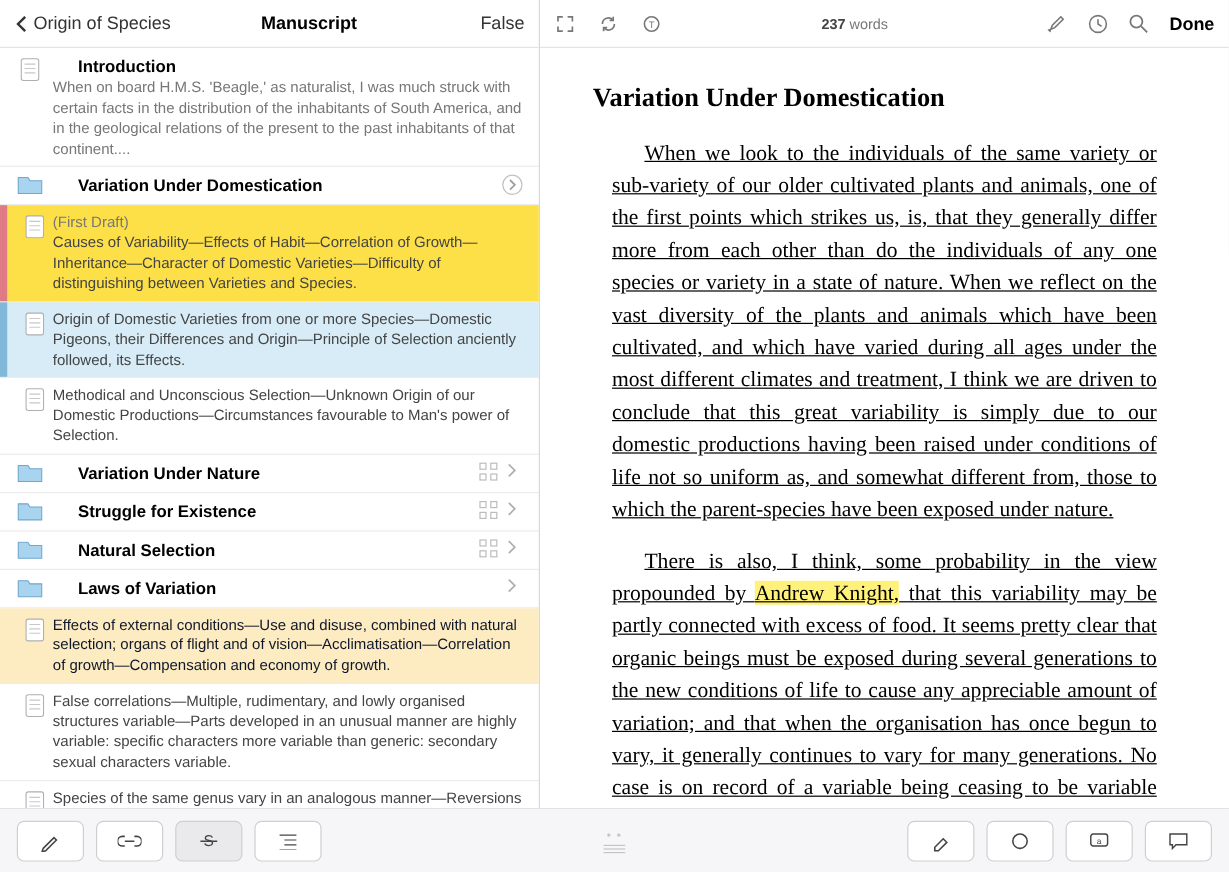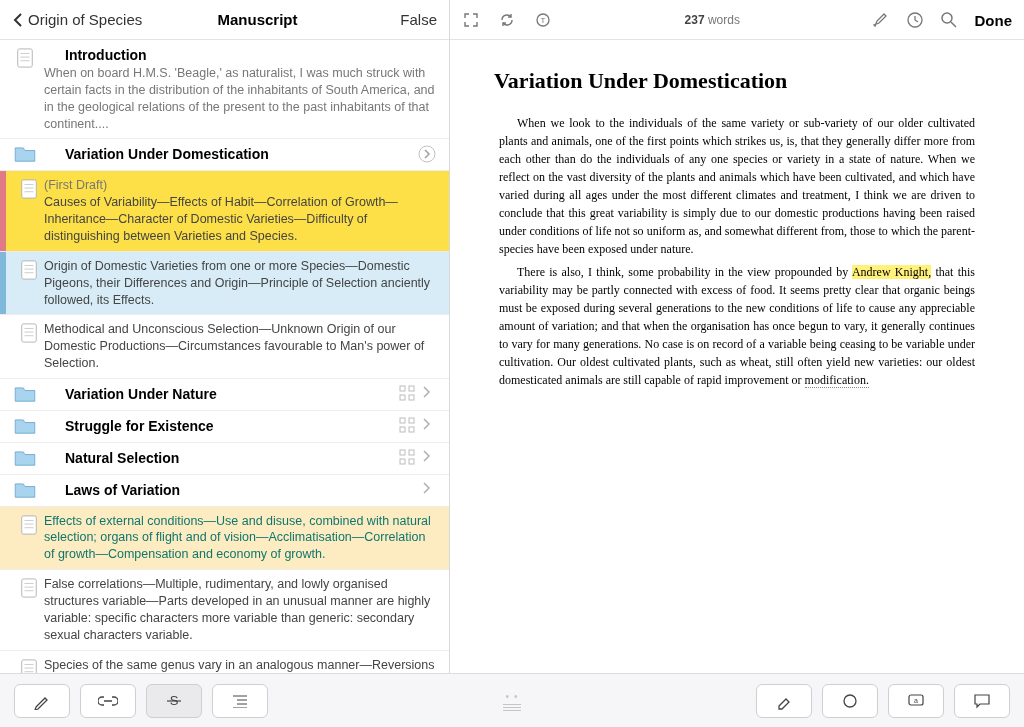--- a/index.html
+++ b/index.html
@@ -36,21 +36,21 @@
   .ed-header { height:40px; display:flex; align-items:center; justify-content:space-between; padding:0 12px; border-bottom:1px solid #e3e3e3;}
   .ed-left { display:flex; gap:18px; align-items:center; color:#666;}
   .ed-right { display:flex; gap:16px; align-items:flex-end; color:#666;}
   .ed-center { font-size:12px; color:#777;}
   .ed-center b { font-weight:600; color:#444;}
   .done { font-weight:600; color:#000; font-size:15px;}
   .icbtn { width:18px; height:18px; display:inline-flex; align-items:center; justify-content:center; cursor:pointer;}
   
   .doc { flex:1; overflow:auto; padding: 28px 44px; font-family: Georgia, 'Times New Roman', serif;}
   .doc h1 { font-size:22px; font-weight:700; margin-bottom:20px;}
-  .doc p { font-size:12px; line-height:1.5; text-align:justify; text-indent:1.5em; margin:5px;}
+  .doc p { font-size:18px; line-height:1.5; text-align:justify; text-indent:1.5em; margin:16px;text-decoration:underline;}
   .hl { background:#fff17a;}
   .under.dotted { border-bottom: 1px dotted #888;}
   
   .bottom { position:absolute; bottom:0; left:0; right:0; height:54px; border-top:1px solid #dcdcdc; background:#f6f6f8; display:flex; align-items:center; padding:0 14px; justify-content:space-between;}
   .bb-left, .bb-right { display:flex; gap:10px;}
   .btn { width:56px; height:34px; border:1px solid #cfcfd2; border-radius:6px; background:#fff; display:flex; align-items:center; justify-content:center; color:#444; cursor:pointer;}
   .btn.active { background:#eaeaec;}
   .sep { color:#c5c5c8; font-size:10px; letter-spacing:1px;}
   .ed-sep { display:flex; flex-direction:column; gap:2px; align-items:center;}
   .ed-sep .d { width:18px; height:1px; background:#c5c5c8;}
@@ -242,21 +242,21 @@
       <div class="row lyellow indent">
         <div class="icon-col">
             <svg class="doc-ic" viewBox="0 0 18 22">
               <rect x="1" y="1" width="16" height="20" rx="2" fill="#fff" stroke="#b0b0b0"></rect>
               <line x1="4" y1="6" x2="14" y2="6" stroke="#c8c8c8"></line>
               <line x1="4" y1="10" x2="14" y2="10" stroke="#c8c8c8"></line>
               <line x1="4" y1="14" x2="14" y2="14" stroke="#c8c8c8"></line>
             </svg>
           </div>
         <div class="content-col">
-            <div class="row-sub" style="color:#0f766e">Effects of external conditions—Use and disuse, combined with natural selection; organs of flight and of vision—Acclimatisation—Correlation of growth—Compensation and economy of growth.</div>
+            <div class="row-sub" style="color:#0f172a">Effects of external conditions—Use and disuse, combined with natural selection; organs of flight and of vision—Acclimatisation—Correlation of growth—Compensation and economy of growth.</div>
           </div>
       </div>
 
       <div class="row indent">
         <div class="icon-col">
             <svg class="doc-ic" viewBox="0 0 18 22">
               <rect x="1" y="1" width="16" height="20" rx="2" fill="#fff" stroke="#b0b0b0"></rect>
               <line x1="4" y1="6" x2="14" y2="6" stroke="#c8c8c8"></line>
               <line x1="4" y1="10" x2="14" y2="10" stroke="#c8c8c8"></line>
               <line x1="4" y1="14" x2="14" y2="14" stroke="#c8c8c8"></line>

